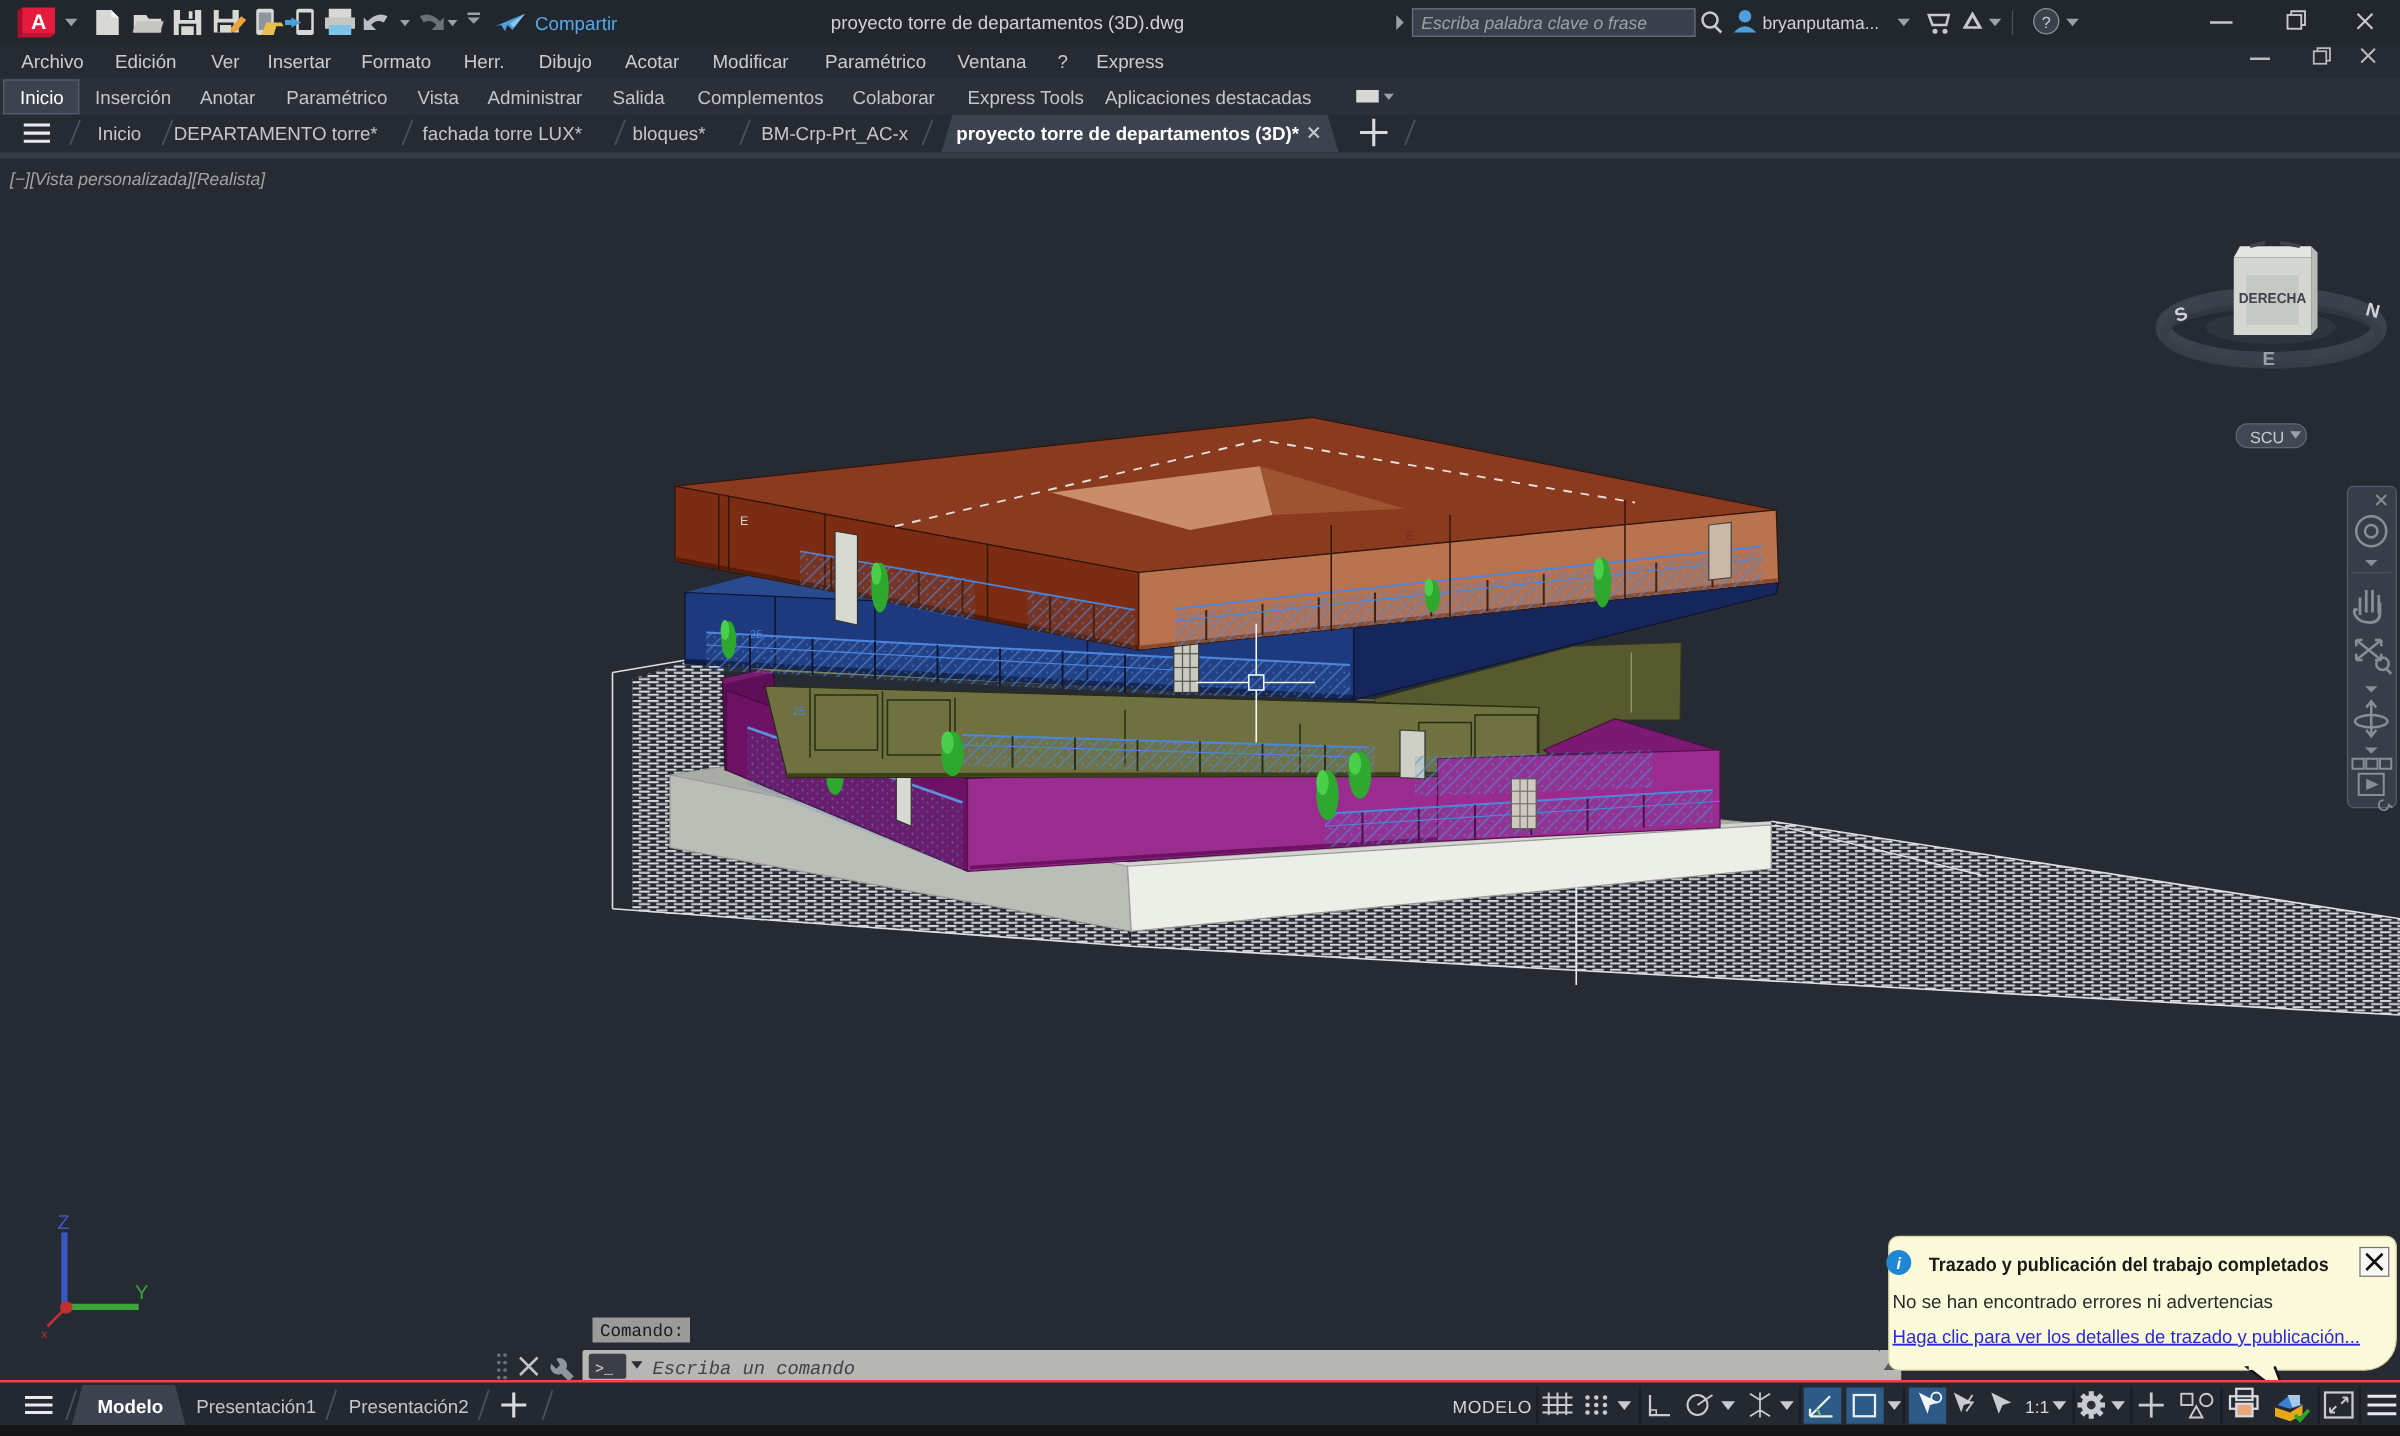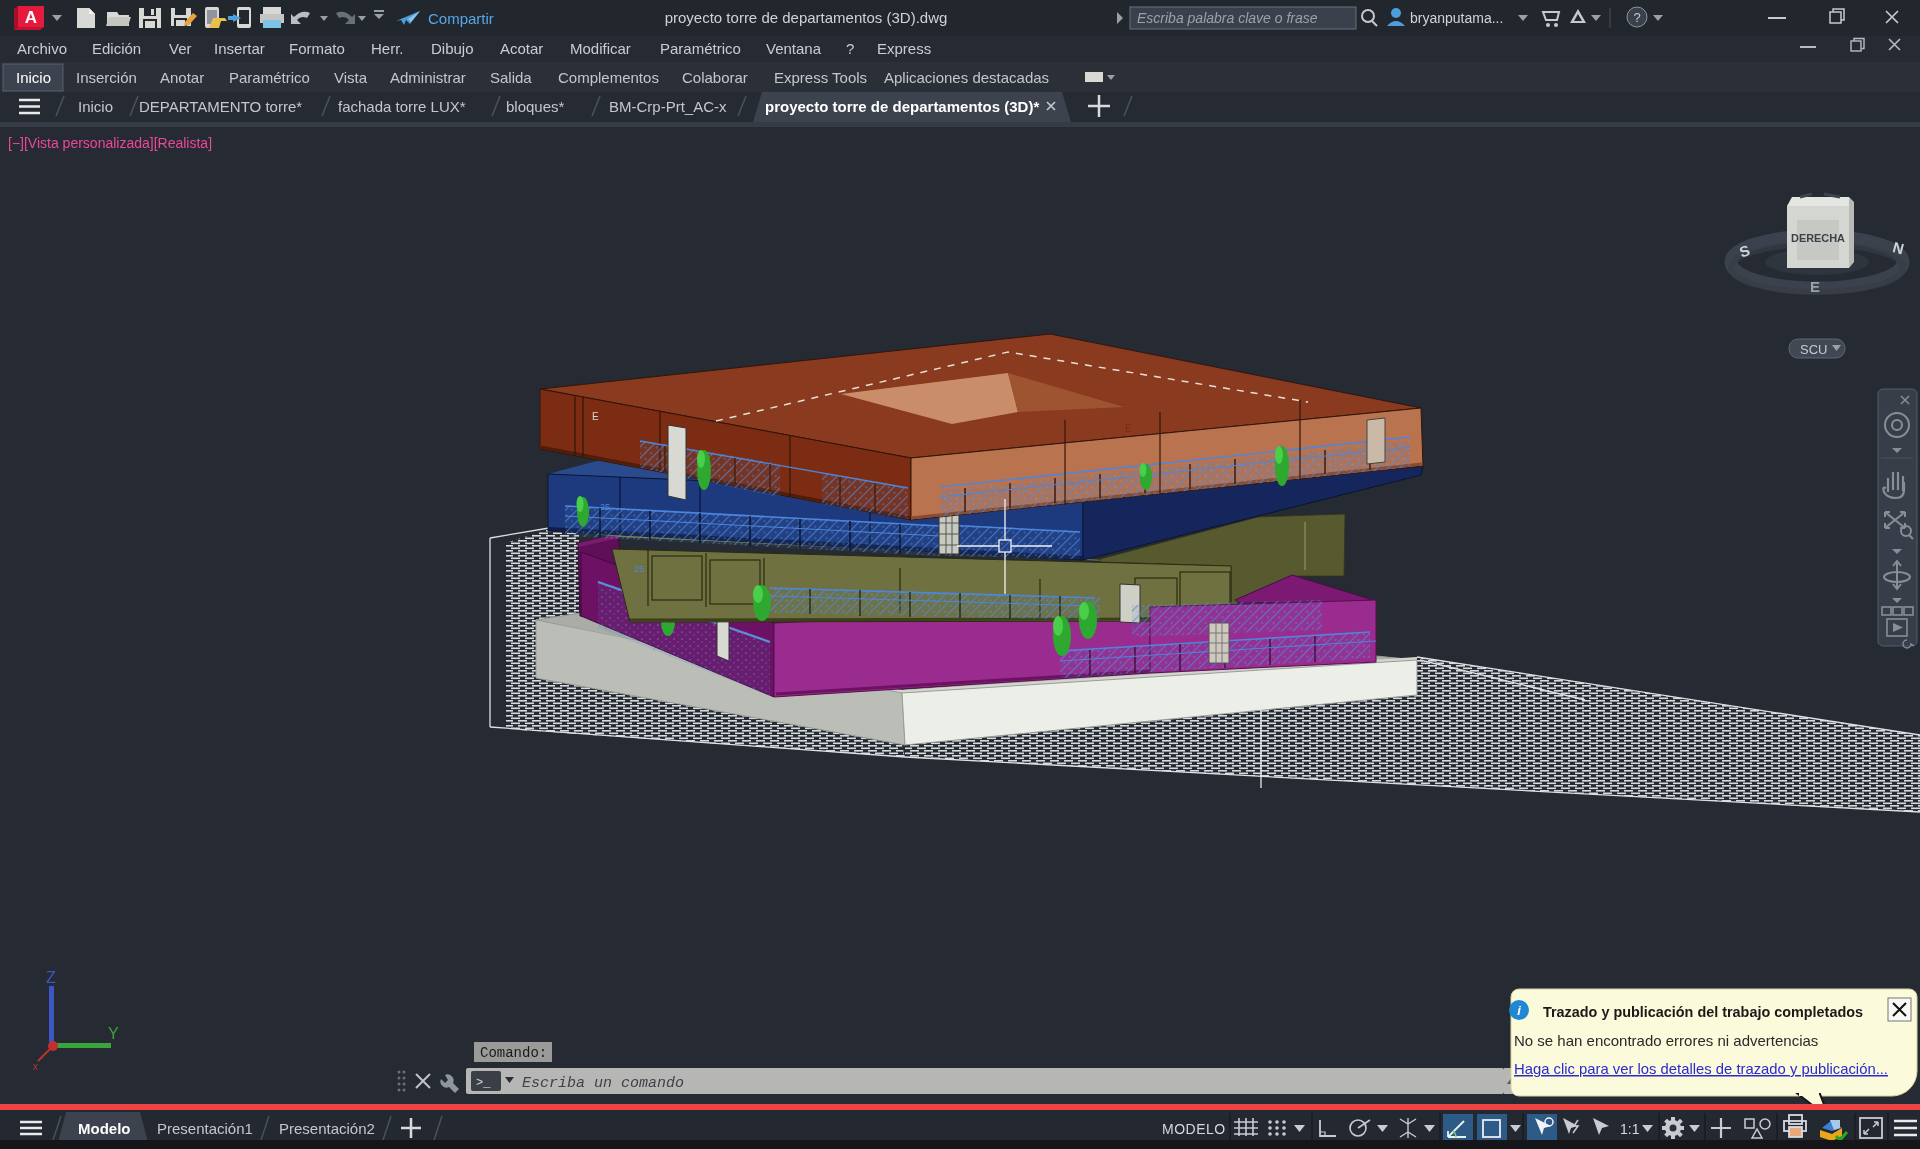--- a/index.html
+++ b/index.html
@@ -3,23 +3,23 @@
 <meta charset="utf-8">
 <style>
 * { margin:0; padding:0; box-sizing:border-box; }
 html,body { width:1920px; height:1149px; overflow:hidden; background:#252a33;
   font-family:"Liberation Sans", sans-serif; }
 #titlebar { position:absolute; left:0; top:0; width:1920px; height:36px; background:#22262d; z-index:20;}
 #menubar { position:absolute; left:0; top:36px; width:1572px; height:26px; background:#262a32; z-index:20;}
 #ribbon  { position:absolute; left:0; top:62px; width:1920px; height:30px; background:#2b2f38; z-index:20;}
 #ftabs   { position:absolute; left:0; top:92px; width:1920px; height:30px; background:#262b33; z-index:20;}
 #strip   { position:absolute; left:0; top:122px; width:1920px; height:5px; background:#363c46; z-index:20;}
-#vplabel { position:absolute; left:8px; top:135px; color:#ec4899; font-size:14px; z-index:6;}
+#vplabel { position:absolute; left:8px; top:135px; color:#a3a3a3; font-size:14px; z-index:6;font-style:italic;}
 #svgmain { position:absolute; left:0; top:0; z-index:3; }
-#statusbar { position:absolute; left:0; top:1104px; width:1920px; height:44px; background:#242831; z-index:20; border-top:6px solid #ef4444;}
+#statusbar { position:absolute; left:0; top:1104px; width:1920px; height:44px; background:#242831; z-index:20; border-top:2px solid #ef4444;}
 #bstrip  { position:absolute; left:0; top:1140px; width:1920px; height:9px; background:#141619; z-index:20;}
 </style>
 </head>
 <body>
 <div id="svgwrap">
     <svg id="svgmain" width="1920" height="1149" viewBox="0 0 1920 1149">
 <defs>
  <pattern id="mesh" width="14" height="5" patternUnits="userSpaceOnUse">
   <rect x="0" y="0" width="9" height="1.6" fill="#d8dbde"></rect>
   <rect x="-7" y="2.5" width="9" height="1.6" fill="#d8dbde"></rect>
@@ -583,21 +583,21 @@
         <line x1="1888" y1="3" x2="1888" y2="33"></line>
       </g>
   <g stroke="#e8eaec" stroke-width="2.5">
         <line x1="1894" y1="11" x2="1917" y2="11"></line>
         <line x1="1894" y1="18" x2="1917" y2="18"></line>
         <line x1="1894" y1="25" x2="1917" y2="25"></line>
       </g>
  </svg>
 </div>
 <div id="bstrip"></div>
-<div id="cmdui" style="position:absolute;left:0;top:0;z-index:8;width:1920px;height:805px;pointer-events:none">
+<div id="cmdui" style="position:absolute;left:0;top:12px;z-index:8;width:1920px;height:805px;pointer-events:none">
  <svg width="1920" height="1149" style="position:absolute;left:0;top:0">
 
   <rect x="474" y="1042" width="78" height="20" fill="#9a9b99"></rect>
   <text x="480" y="1057" font-size="14" font-family="Liberation Mono, monospace" fill="#1a1a1a">Comando:</text>
 
   <g fill="#6a7078">
    <circle cx="399" cy="1072" r="1.5"></circle>
         <circle cx="404" cy="1072" r="1.5"></circle>
    <circle cx="399" cy="1078" r="1.5"></circle>
         <circle cx="404" cy="1078" r="1.5"></circle>

